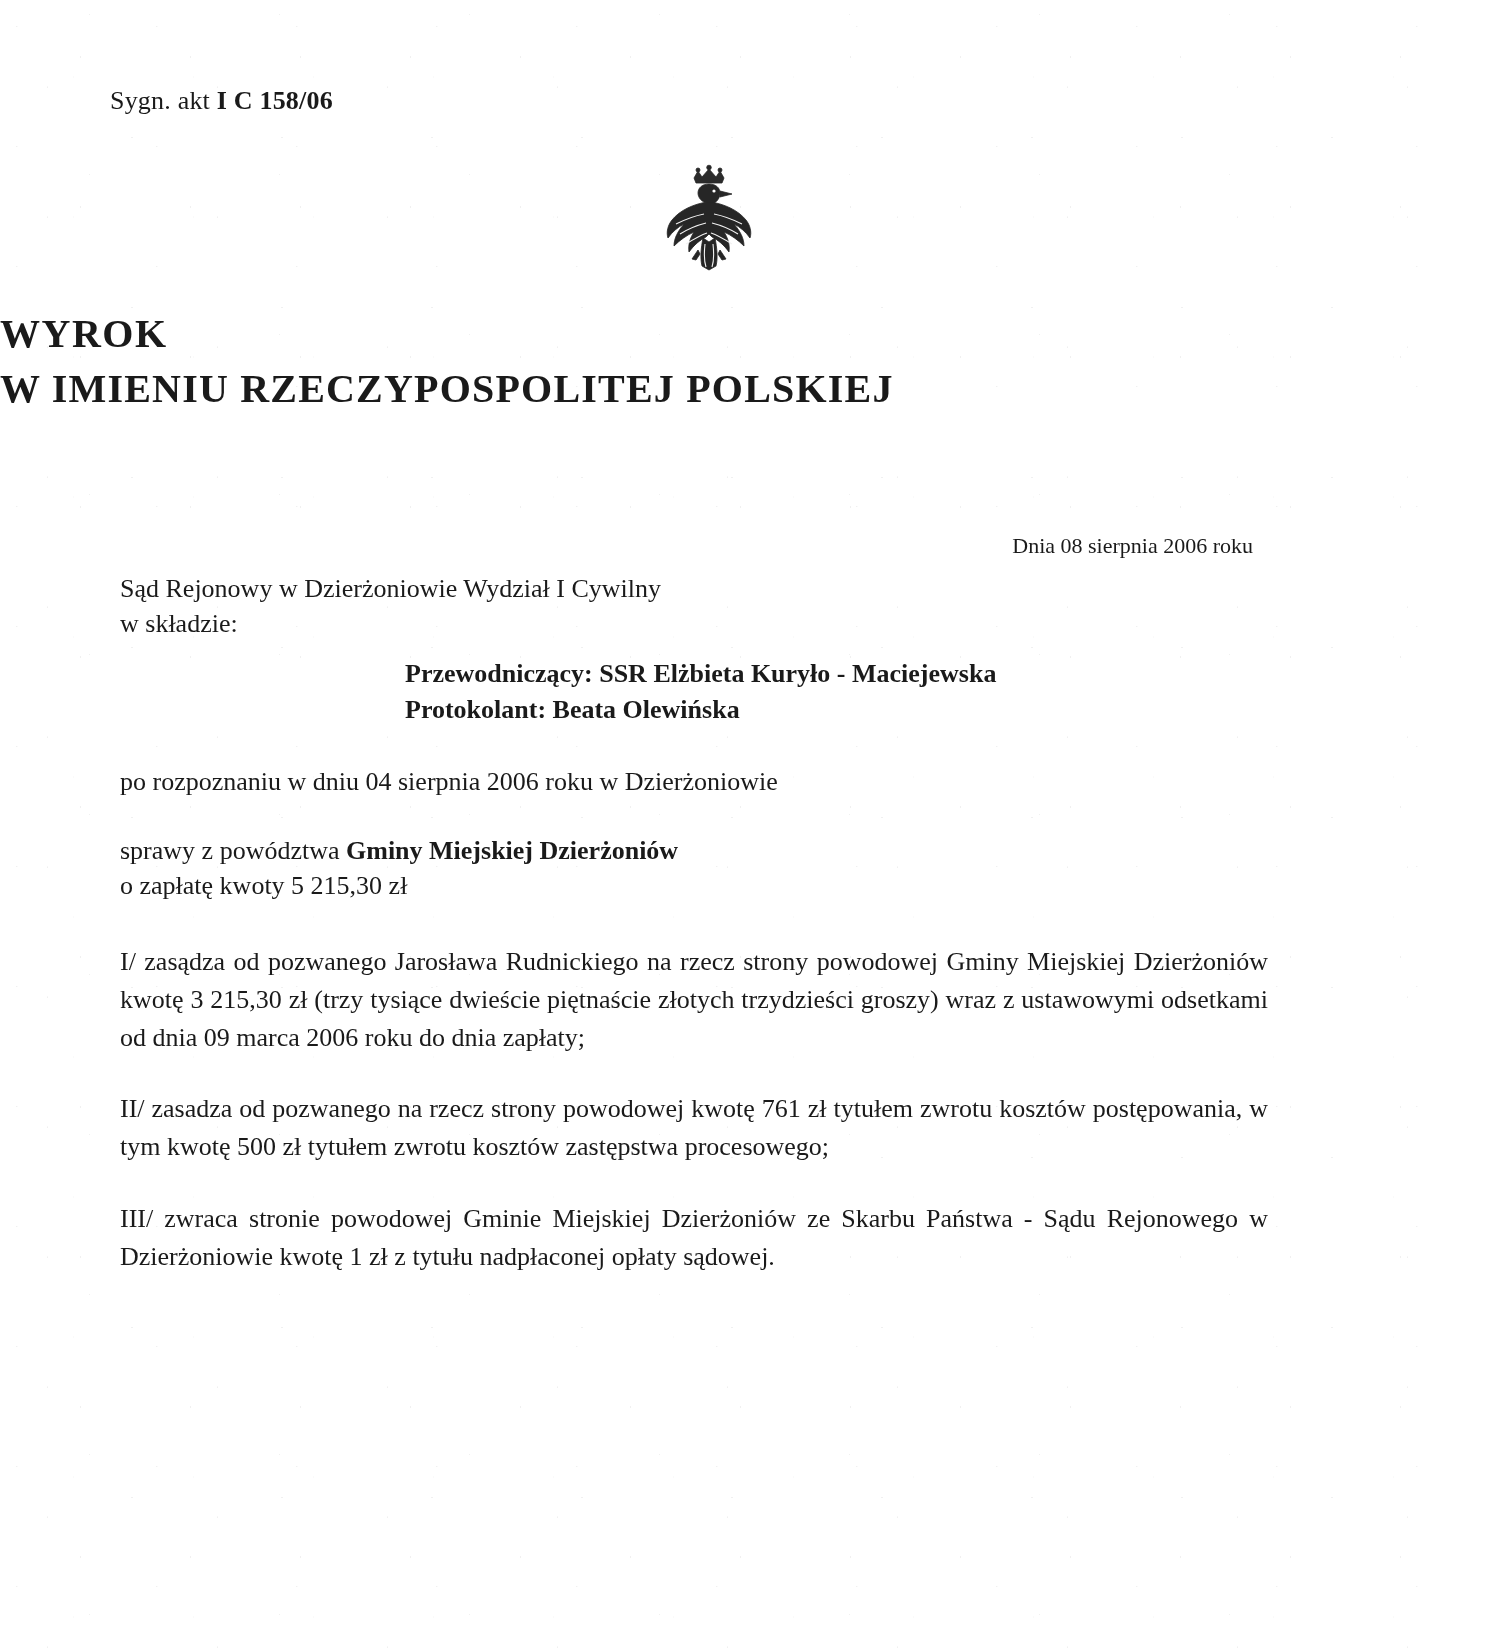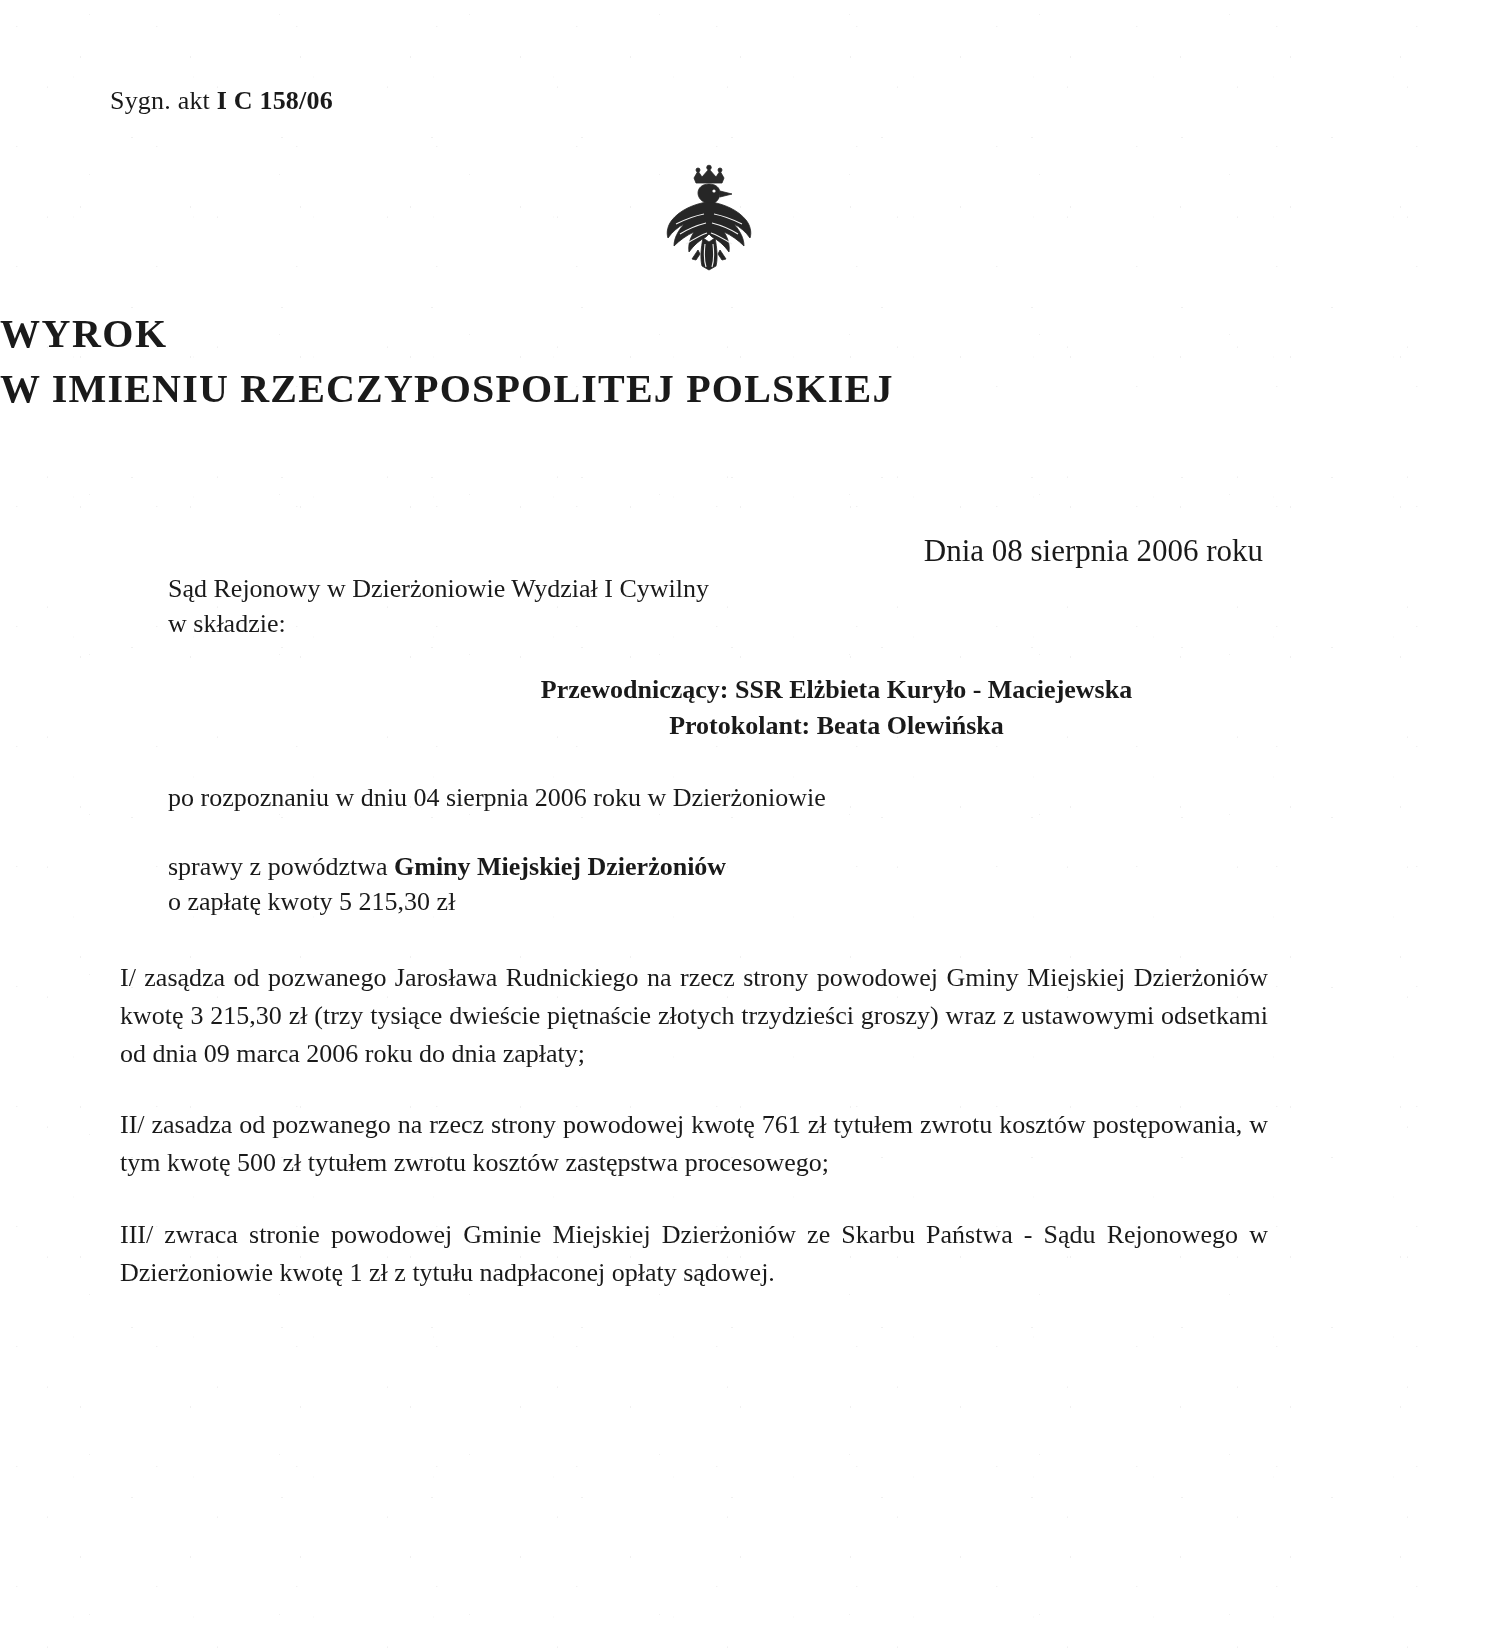--- a/index.html
+++ b/index.html
@@ -71,42 +71,41 @@
   .title-sub {
     font-size: 40px;
     font-weight: bold;
     letter-spacing: 1.2px;
     line-height: 1.18;
     margin-top: 8px;
   }
 
   .date-line {
     position: absolute;
-    right: 155px;
+    right: 165px;
     top: 533px;
-    font-size: 31px;
+    font-size: 22px;
     white-space: nowrap;
   }
 
   .body-area {
     position: absolute;
     left: 120px;
     right: 150px;
     top: 572px;
   }
   .ln {
     font-size: 26px;
     line-height: 1.32;
-    margin-left: 48px;
   }
   .bold { font-weight: bold; }
 
   .panel-block {
-    text-align: center;
-    margin-top: 30px;
+    text-align: left;
+    margin-top: 14px;
     padding-left: 285px;
     font-weight: bold;
     font-size: 26px;
     line-height: 1.38;
   }
 
   .para {
     font-size: 26px;
     line-height: 1.45;
     text-align: justify;

